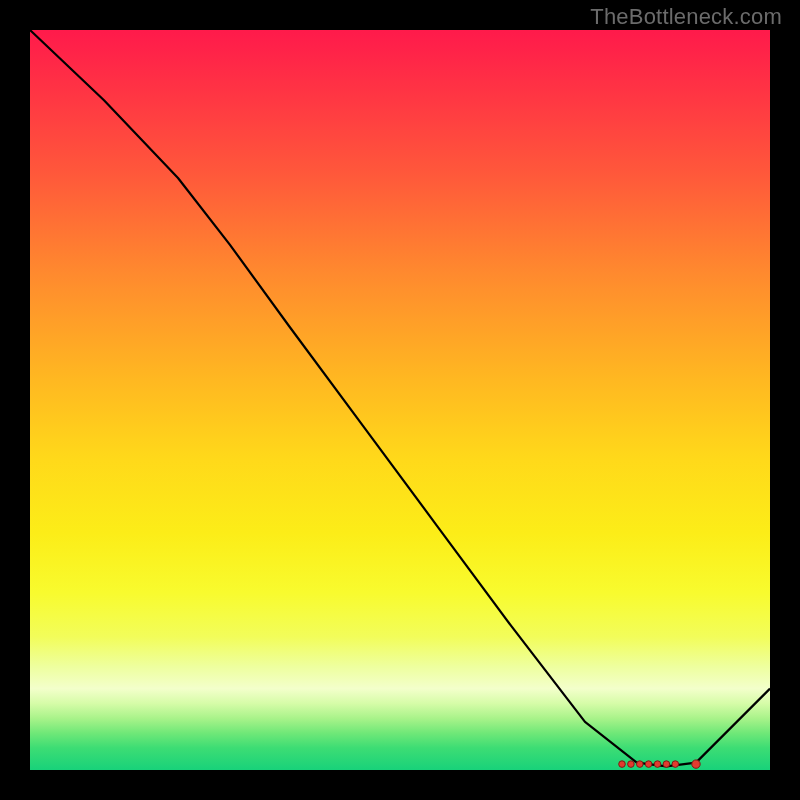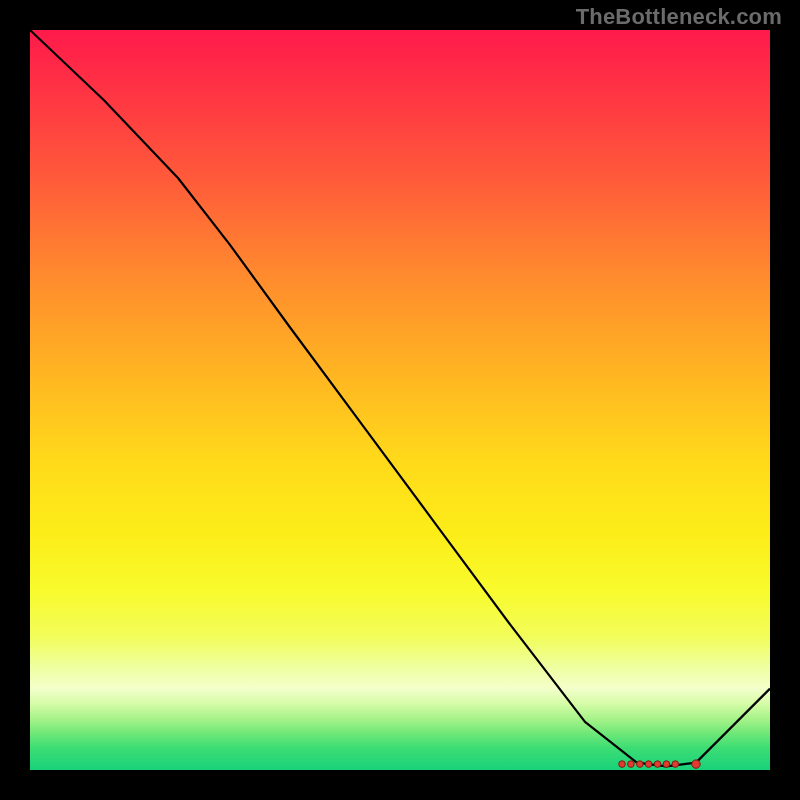--- a/index.html
+++ b/index.html
@@ -9,21 +9,20 @@
     height: 800px;
     background: #000;
     font-family: Arial, Helvetica, sans-serif;
     overflow: hidden;
   }
   .frame {
     position: relative;
     width: 800px;
     height: 800px;
     background: #000;
-    font-weight: bold;
   }
   .watermark {
     position: absolute;
     top: 4px;
     right: 18px;
     color: #6b6b6b;
     font-size: 22px;
     letter-spacing: 0.2px;
   }
   .plot-area {

